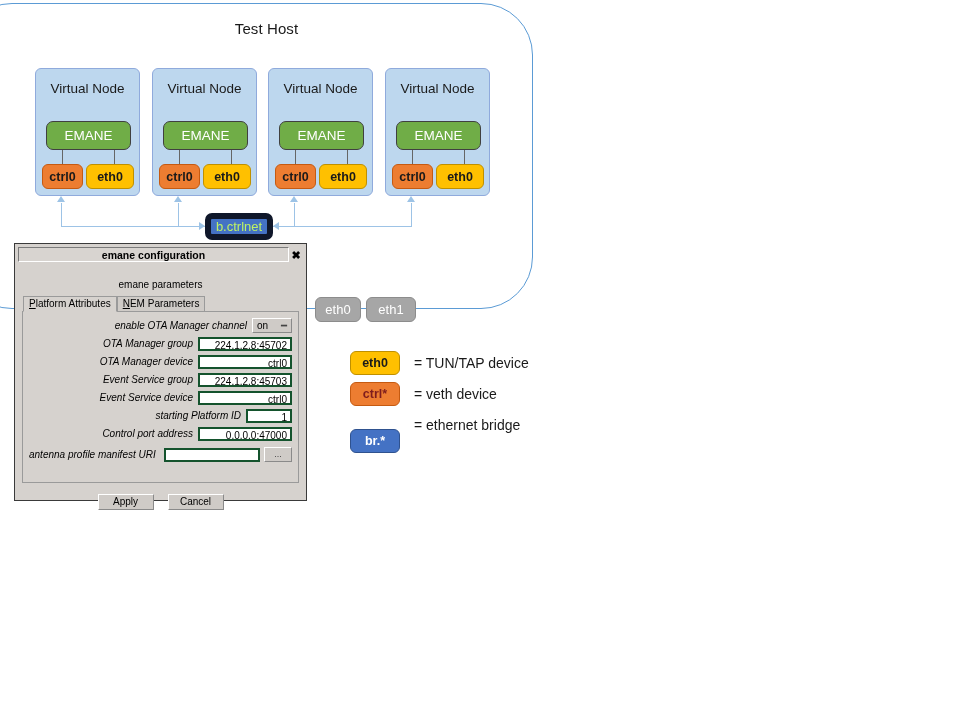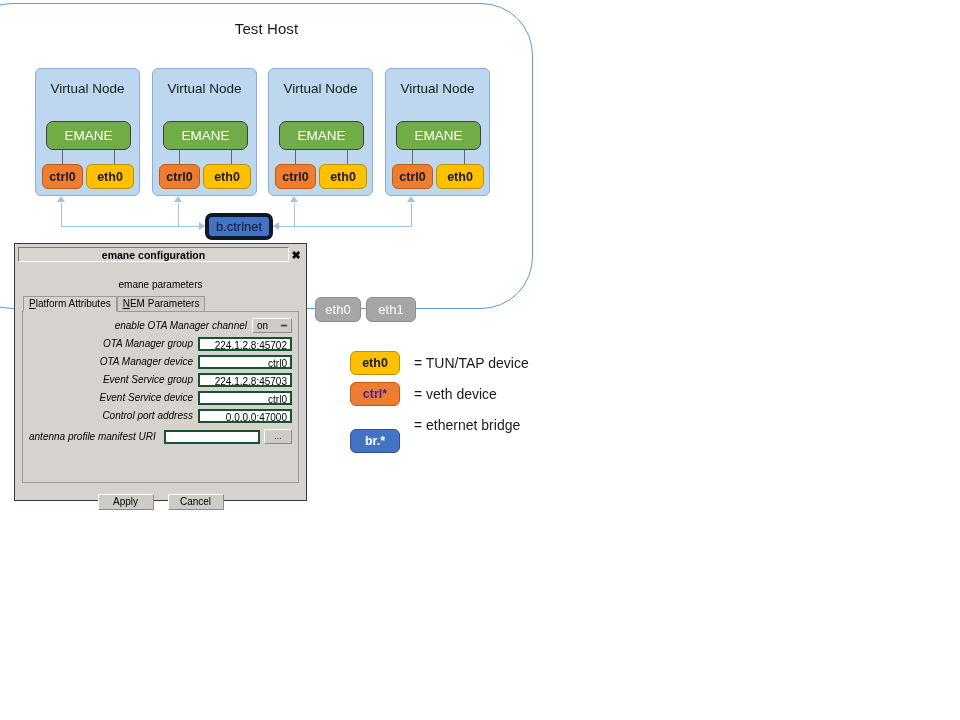--- a/index.html
+++ b/index.html
@@ -109,23 +109,23 @@
   }
 
   
   #bctrlnet {
     position: absolute;
     left: 205px;
     top: 213px;
     width: 68px;
     height: 27px;
     background: #4472C4;
-    border: 4px solid #0f172a;
+    border: 6px solid #0f172a;
     border-radius: 7px;
-    color: #0f172a;
+    color: #bef264;
     font-size: 13px;
     display: flex;
     align-items: center;
     justify-content: center;
     box-sizing: border-box;
   }
 
   
   .conn-v {
     position: absolute;
@@ -190,21 +190,21 @@
     height: 24px;
     border-radius: 6px;
     font-size: 12.5px;
     font-weight: bold;
     display: flex;
     align-items: center;
     justify-content: center;
     box-sizing: border-box;
   }
   .chip-yellow { background: #FFC000; border: 1px solid #BF9000; color: #1a1a1a; }
-  .chip-orange { background: #ED7D31; border: 1px solid #C55A11; color: #4c1d95; }
+  .chip-orange { background: #ED7D31; border: 1px solid #C55A11; color: #7f1d1d; }
   .chip-blue   { background: #4472C4; border: 1px solid #2F528F; color: #ffffff; margin-top: 32px; }
   .legend-text {
     margin-left: 14px;
     font-size: 14px;
     color: #1a1a1a;
     white-space: nowrap;
   }
 
   
   #dialog {
@@ -491,20 +491,24 @@
     <div class="frm-row">
       <div class="frm-label">Event Service group</div>
       <div class="frm-input wide">224.1.2.8:45703</div>
     </div>
 
     <div class="frm-row">
       <div class="frm-label">Event Service device</div>
       <div class="frm-input wide">ctrl0</div>
     </div>
 
+    <div class="frm-row">
+      <div class="frm-label">starting Platform ID</div>
+      <div class="frm-input narrow">1</div>
+    </div>
 
     <div class="frm-row">
       <div class="frm-label">Control port address</div>
       <div class="frm-input wide">0.0.0.0:47000</div>
     </div>
 
     <div class="frm-row" style="justify-content:space-between; margin-top:6px;">
       <div class="frm-label">antenna profile manifest URI</div>
       <div style="display:flex; align-items:center;">
         <div class="frm-input uri"></div>

